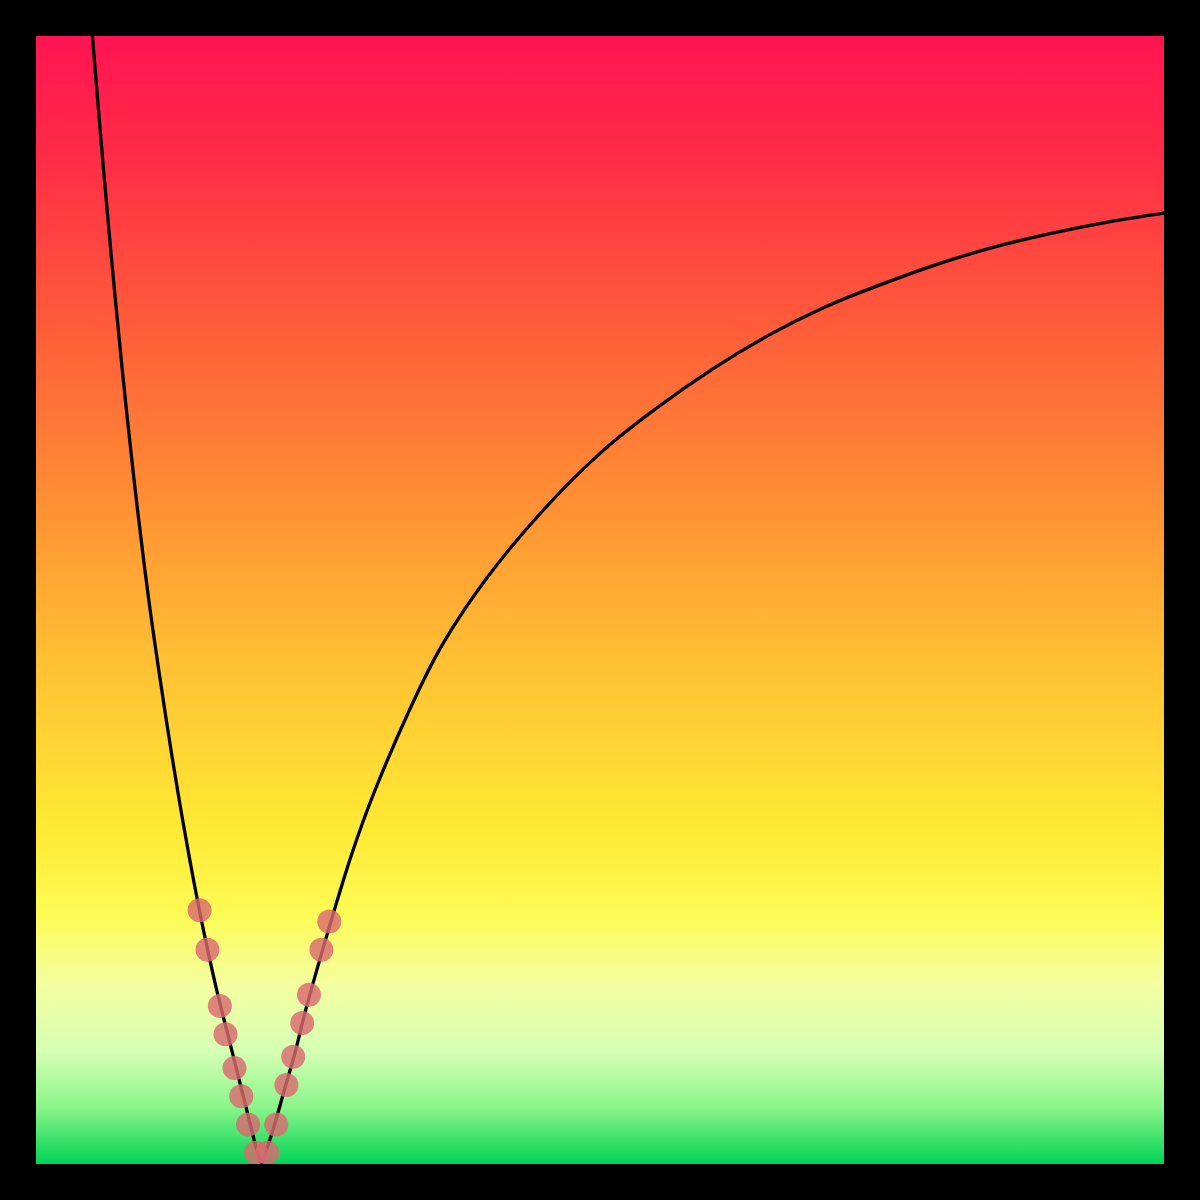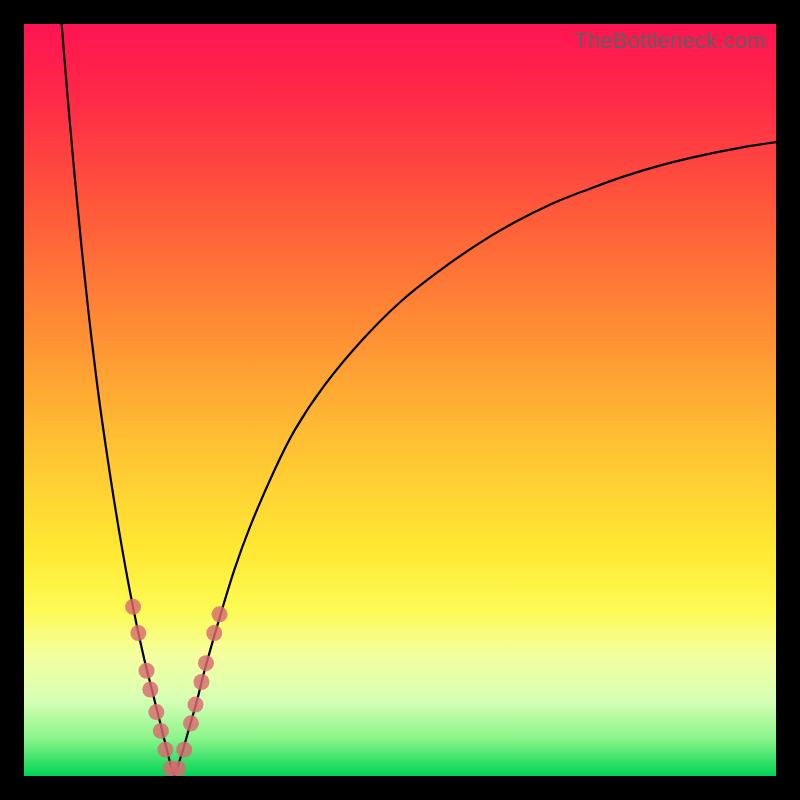--- a/index.html
+++ b/index.html
@@ -90,15 +90,14 @@
           <circle cx="160.18" cy="725.68" r="8" class="dot"></circle>
           <circle cx="166.94" cy="699.36" r="8" class="dot"></circle>
           <circle cx="171.46" cy="680.56" r="8" class="dot"></circle>
           <circle cx="177.47" cy="658.00" r="8" class="dot"></circle>
           <circle cx="181.98" cy="639.20" r="8" class="dot"></circle>
           <circle cx="190.26" cy="609.12" r="8" class="dot"></circle>
           <circle cx="195.52" cy="590.32" r="8" class="dot"></circle>
         </g>
     </svg>
 
-    <div class="watermark">TheBottleneck.com</div>
   </div>
 </div>
 
 </body></html>

